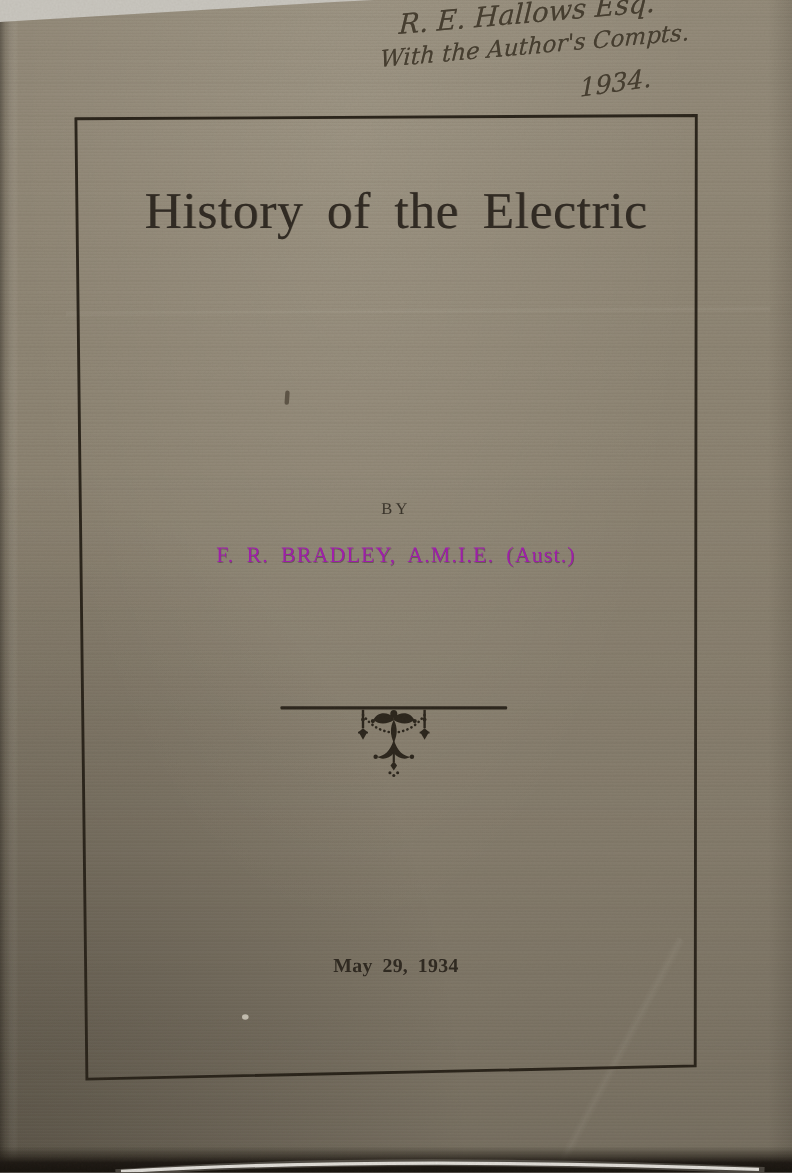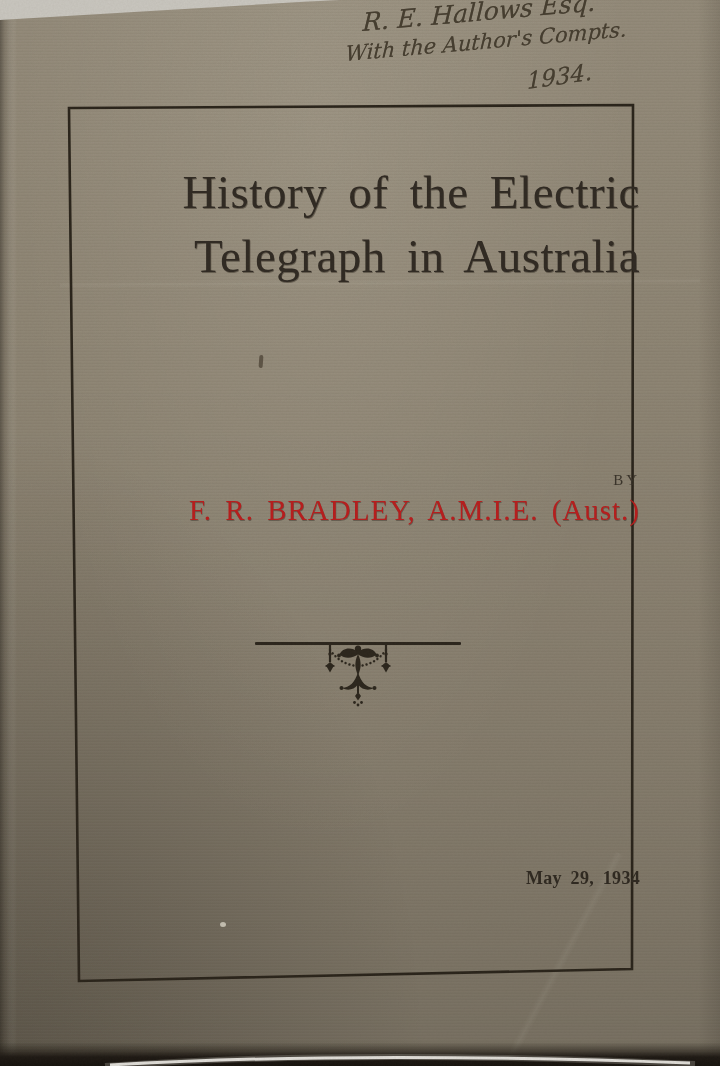--- a/index.html
+++ b/index.html
@@ -32,25 +32,25 @@
       rgba(0,0,0,0) 2px 3px);
     opacity:.8;
   }
   .crease{position:absolute;background:linear-gradient(90deg,rgba(255,255,240,0),rgba(255,255,240,.10),rgba(255,255,240,0));}
   .crease-1{left:560px;top:840px;width:10px;height:230px;transform:rotate(28deg);opacity:.5;}
   .crease-2{left:60px;top:280px;width:640px;height:6px;transform:rotate(-.4deg);
             background:linear-gradient(180deg,rgba(255,255,240,0),rgba(255,255,240,.05),rgba(255,255,240,0));}
   
   .layer-svg{position:absolute;left:0;top:0;pointer-events:none;}
   
-  .print{position:absolute;left:80px;width:560px;text-align:right;color:#2f2922;}
+  .print{position:absolute;left:80px;width:560px;text-align:center;color:#2f2922;}
   .title-line{font-size:47px;line-height:1;letter-spacing:.5px;word-spacing:9px;
               text-shadow:.6px .7px .6px rgba(43,36,27,.45);}
   .by-label{font-size:15px;letter-spacing:3px;color:#39332a;}
-  .author-line{font-size:29px;letter-spacing:1px;word-spacing:5px;color:#b91c1c;
+  .author-line{font-size:20px;letter-spacing:1px;word-spacing:5px;color:#a21caf;
                text-shadow:.5px .5px .5px rgba(43,36,27,.4);}
   .rule{position:absolute;left:255px;top:642px;width:206px;height:3px;background:#2b251c;border-radius:1px;}
   .footer-line{font-size:18px;font-weight:bold;word-spacing:4px;letter-spacing:.3px;color:#2e2820;}
   
   .hand{position:absolute;font-family:"DejaVu Serif","Liberation Serif",serif;
         font-style:italic;color:#453d2f;white-space:nowrap;
         transform:rotate(-5deg) skewX(-8deg);transform-origin:left bottom;
         text-shadow:0 0 .6px rgba(60,52,40,.6);}
   .hand-1{left:362px;top:8px;font-size:25px;}
   .hand-2{left:345px;top:42px;font-size:21px;}
@@ -78,23 +78,22 @@
 
   <svg class="layer-svg" width="720" height="1066" viewBox="0 0 720 1066">
     <polygon points="69,108 633,105 632,969 79,981" fill="none" stroke="#29231a" stroke-width="2.6"></polygon>
   </svg>
 
   <div class="hand hand-1">R. E. Hallows Esq.</div>
   <div class="hand hand-2">With the Author's Compts.</div>
   <div class="hand hand-3">1934.</div>
 
   <div class="print title-line" style="top:169px">History of the Electric</div>
-  <div class="print title-line" style="top:233px">Telegraph in Australia</div>
 
-  <div class="print by-label" style="top:472px">BY</div>
+  <div class="print by-label" style="top:455px">BY</div>
   <div class="print author-line" style="top:494px">F. R. BRADLEY, A.M.I.E. (Aust.)</div>
 
   <div class="rule"></div>
   <svg class="layer-svg" style="left:320px;top:645px" width="76" height="62" viewBox="0 0 76 62">
     <g fill="#2b251c" stroke="#2b251c">
 
       <line x1="10" y1="0" x2="10" y2="17" stroke-width="2.2"></line>
       <circle cx="10" cy="9" r="1.7" stroke="none"></circle>
       <path d="M10 17 l-4 3.5 4 7 4 -7 z" stroke="none"></path>
       <line x1="5.5" y1="21" x2="14.5" y2="21" stroke-width="1.6"></line>

